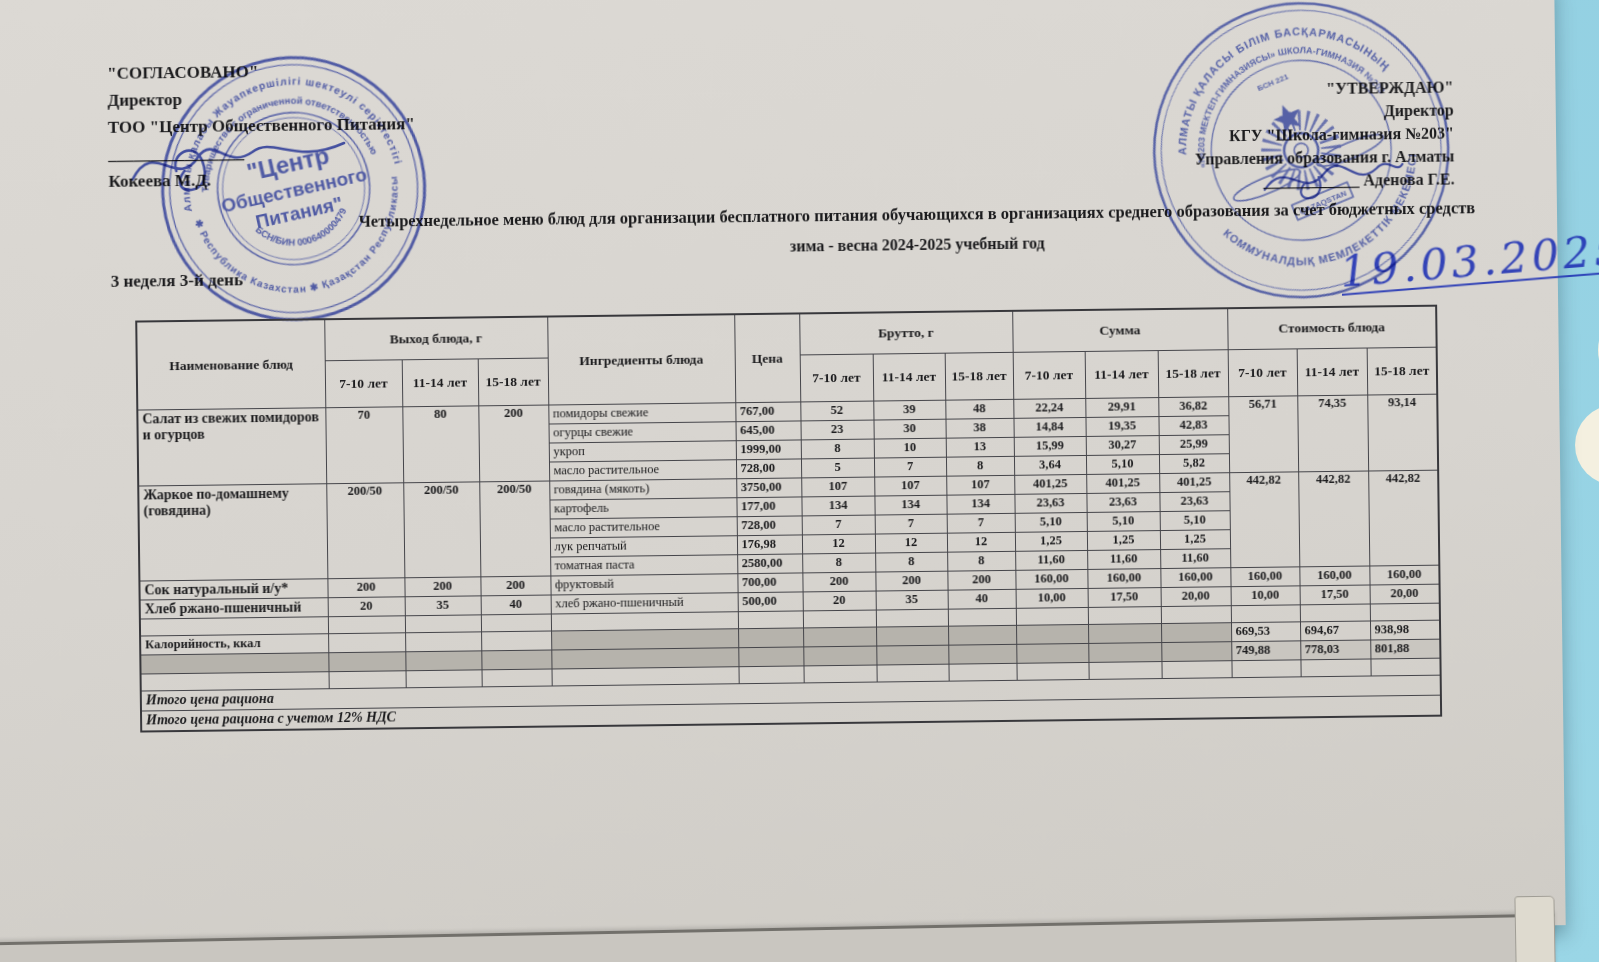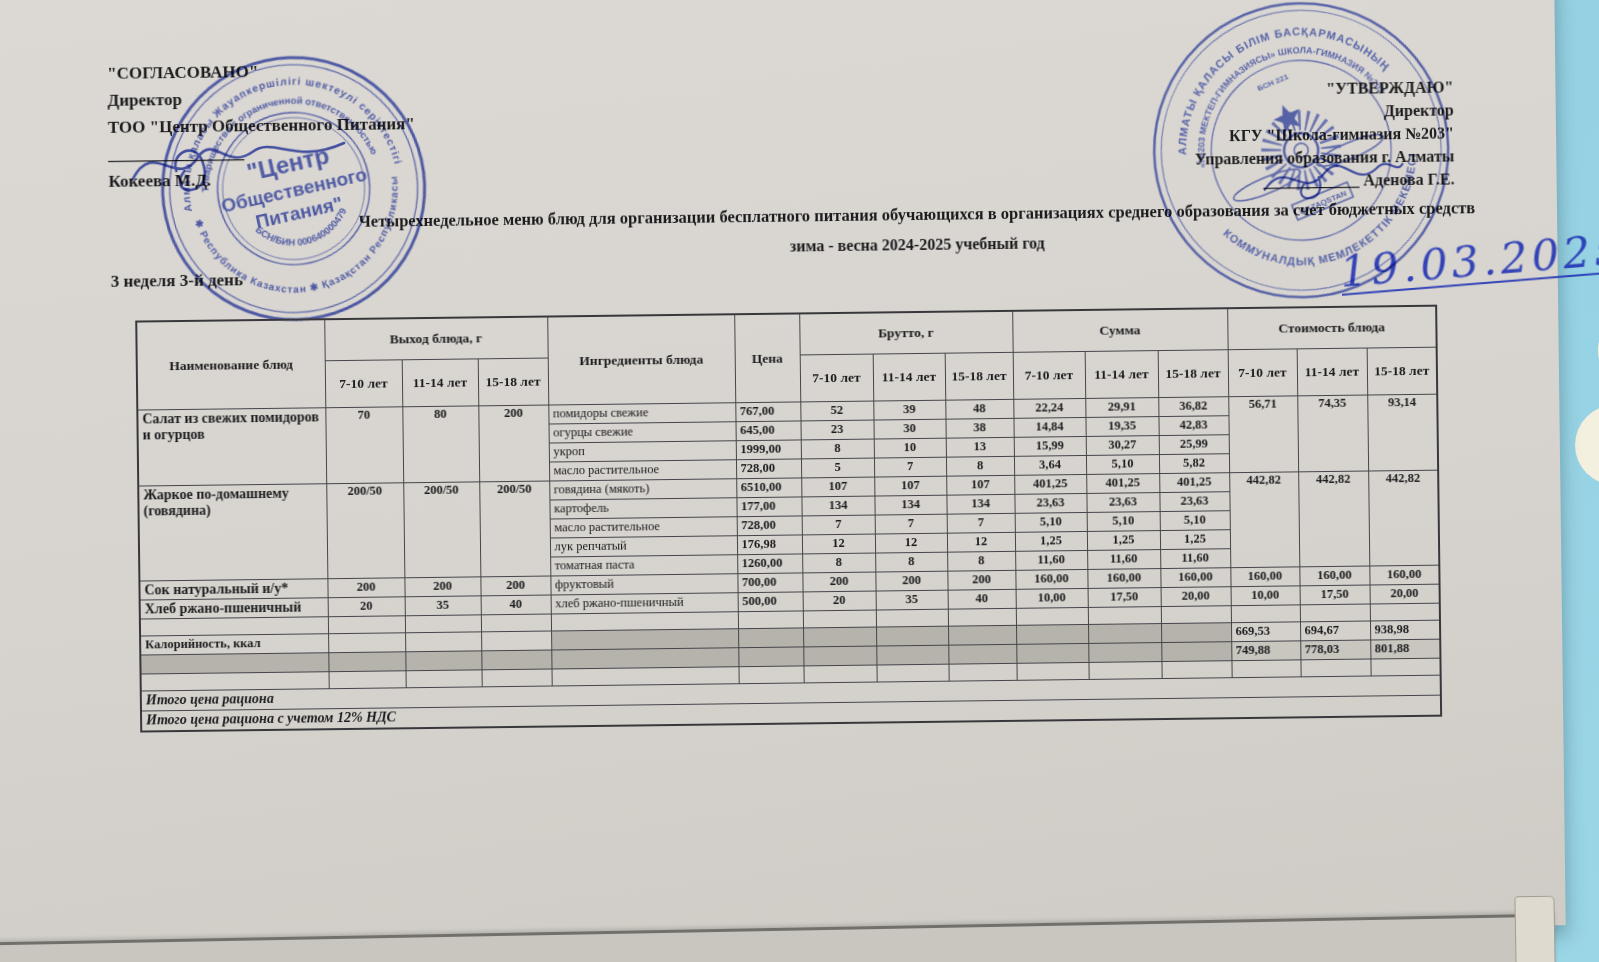--- a/index.html
+++ b/index.html
@@ -242,21 +242,21 @@
           <td class="c b">5,10</td>
           <td class="c b">5,82</td>
         </tr>
 
         <tr>
           <td class="wrap top dish" rowspan="5">Жаркое по-домашнему (говядина)</td>
           <td class="c top b" rowspan="5">200/50</td>
           <td class="c top b" rowspan="5">200/50</td>
           <td class="c top b" rowspan="5">200/50</td>
           <td class="l">говядина (мякоть)</td>
-          <td class="r b">6510,00</td>
+          <td class="r b">3750,00</td>
           <td class="c b">107</td>
           <td class="c b">107</td>
           <td class="c b">107</td>
           <td class="c b">401,25</td>
           <td class="c b">401,25</td>
           <td class="c b">401,25</td>
           <td class="c top b" rowspan="5">442,82</td>
           <td class="c top b" rowspan="5">442,82</td>
           <td class="c top b" rowspan="5">442,82</td>
         </tr>
@@ -285,21 +285,21 @@
           <td class="r b">176,98</td>
           <td class="c b">12</td>
           <td class="c b">12</td>
           <td class="c b">12</td>
           <td class="c b">1,25</td>
           <td class="c b">1,25</td>
           <td class="c b">1,25</td>
         </tr>
         <tr>
           <td class="l">томатная паста</td>
-          <td class="r b">1260,00</td>
+          <td class="r b">2580,00</td>
           <td class="c b">8</td>
           <td class="c b">8</td>
           <td class="c b">8</td>
           <td class="c b">11,60</td>
           <td class="c b">11,60</td>
           <td class="c b">11,60</td>
         </tr>
 
         <tr>
           <td class="wrap dish">Сок натуральный и/у*</td>

